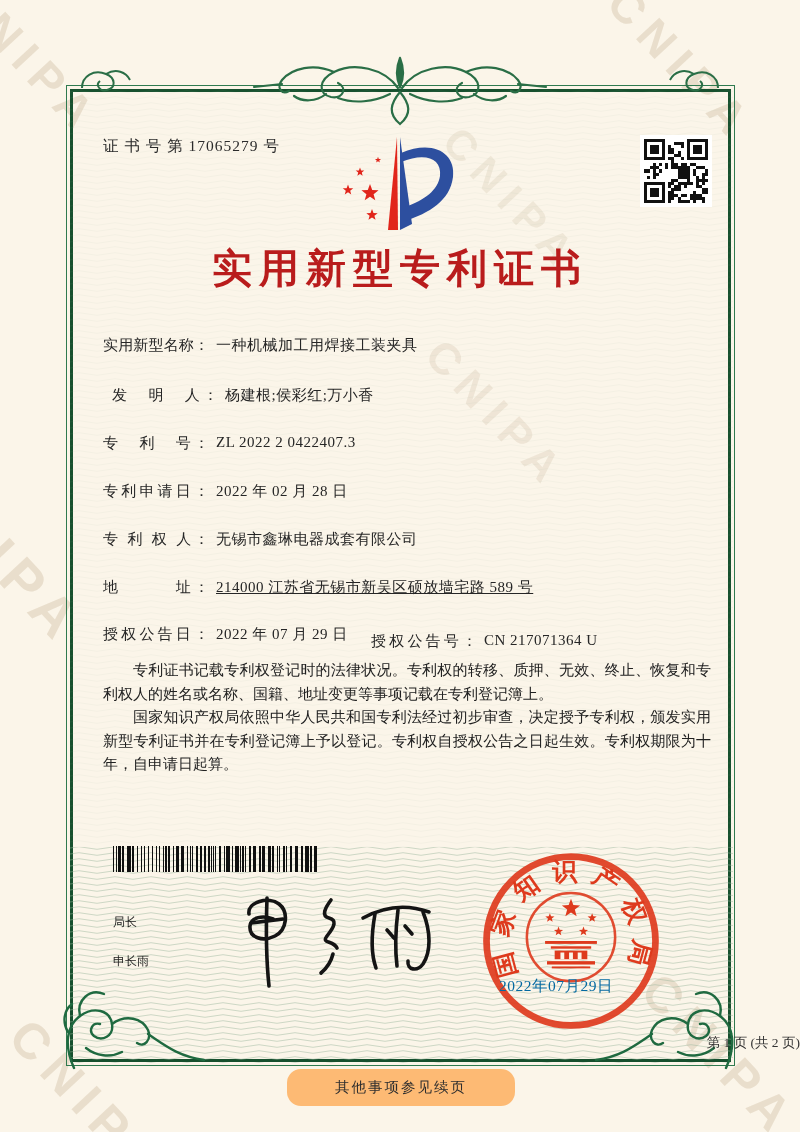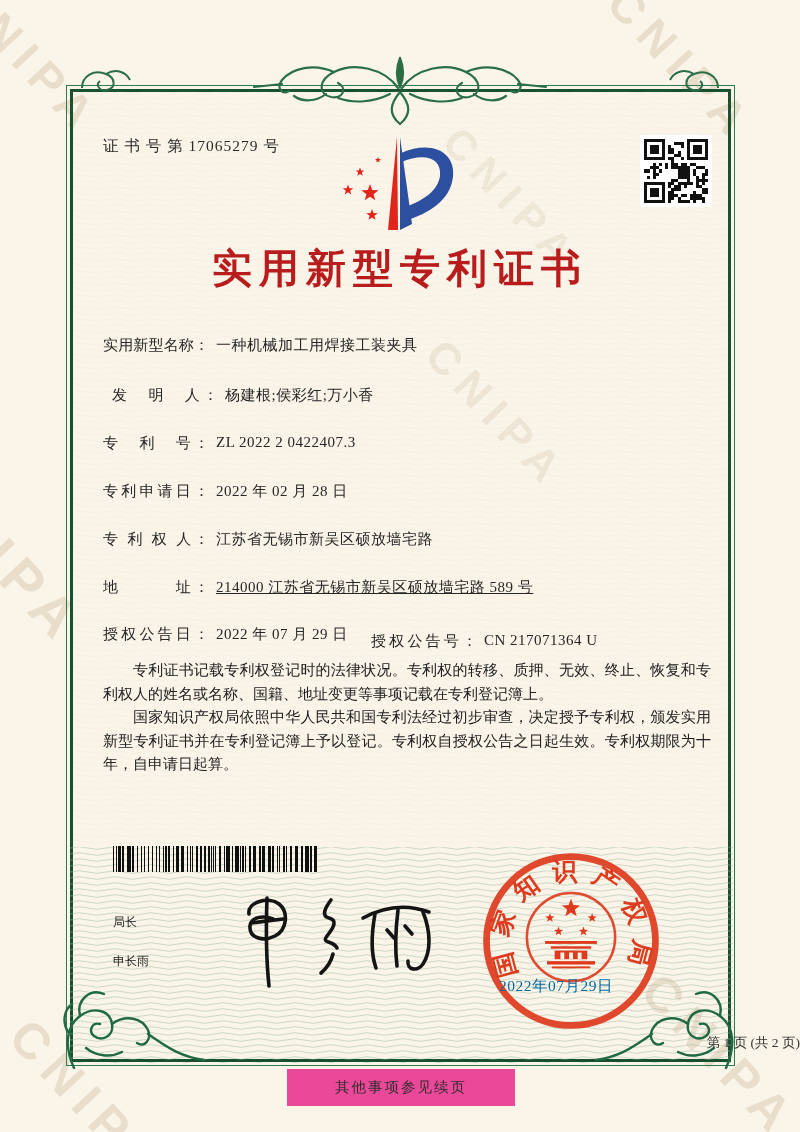--- a/index.html
+++ b/index.html
@@ -27,22 +27,22 @@
   .paras{position:absolute;left:103px;top:659px;width:608px;}
   .para{margin:0;text-indent:2em;text-align:justify;font-size:15px;line-height:23.5px;color:#212121;}
   .barcode{position:absolute;left:113px;top:846px;width:205px;height:26px;}
   .signer{position:absolute;left:113px;top:903px;font-family:"Liberation Sans","DejaVu Sans",sans-serif;
       font-size:12px;color:#1c1c1c;line-height:39px;}
   .sign-svg{position:absolute;left:235px;top:886px;}
   .seal{position:absolute;left:475px;top:845px;width:192px;height:192px;}
   .seal-date{position:absolute;left:499px;top:976px;width:160px;font-size:15.5px;color:#0369a1;
       letter-spacing:0.5px;white-space:nowrap;}
   .page-info{position:absolute;left:0;right:0;top:1034px;text-align:right;font-size:13.5px;color:#333;}
-  .note{position:absolute;left:287px;top:1069px;width:228px;height:37px;background:#ec4899;
-      display:flex;align-items:center;justify-content:center;font-size:14.5px;color:#2e2e2e;letter-spacing:2px;}
+  .note{position:absolute;left:287px;top:1069px;width:228px;height:37px;background:#fdba74;
+      display:flex;align-items:center;justify-content:center;font-size:14.5px;color:#2e2e2e;letter-spacing:2px;border-radius:14px;}
   .orn{position:absolute;pointer-events:none;}
 </style>
 </head>
 <body>
 
 <div class="page">
 
   <div class="wm" style="left:-18px;top:-30px;font-size:46px;">CNIPA</div>
   <div class="wm" style="left:636px;top:-24px;font-size:46px;">CNIPA</div>
   <div class="wm" style="left:468px;top:118px;font-size:42px;color:rgba(197,174,144,0.20);">CNIPA</div>
@@ -265,21 +265,21 @@
   <div class="frow" style="top:386px;margin-left:9px;">
     <span class="flabel">发　明　人：</span><span class="fvalue">杨建根;侯彩红;万小香</span>
   </div>
   <div class="frow" style="top:434px;">
     <span class="flabel">专　利　号：</span><span class="fvalue">ZL 2022 2 0422407.3</span>
   </div>
   <div class="frow" style="top:482px;">
     <span class="flabel">专利申请日：</span><span class="fvalue">2022 年 02 月 28 日</span>
   </div>
   <div class="frow" style="top:530px;">
-    <span class="flabel">专 利 权 人：</span><span class="fvalue">江苏省无锡市新吴区硕放墙宅路</span>
+    <span class="flabel">专 利 权 人：</span><span class="fvalue">无锡市鑫琳电器成套有限公司</span>
   </div>
   <div class="frow" style="top:578px;text-decoration:underline;">
     <span class="flabel">地　　　址：</span><span class="fvalue">214000 江苏省无锡市新吴区硕放墙宅路 589 号</span>
   </div>
   <div class="frow" style="top:625px;">
     <span class="flabel">授权公告日：</span><span class="fvalue">2022 年 07 月 29 日</span>
     <span class="fpair2">
       <span class="flabel">授权公告号：</span><span class="fvalue">CN 217071364 U</span>
     </span>
   </div>

